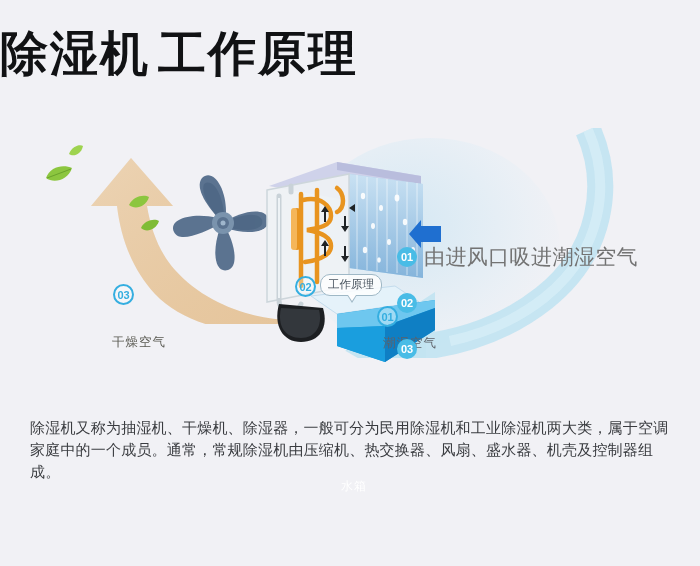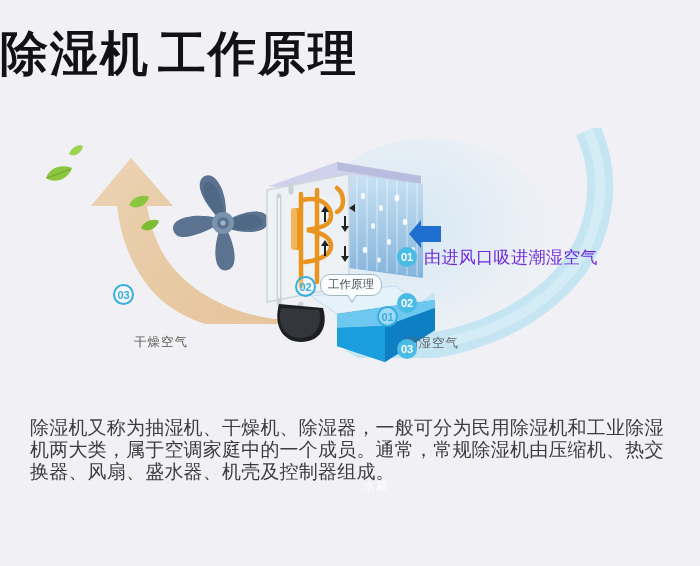--- a/index.html
+++ b/index.html
@@ -50,21 +50,20 @@
   
   .machine{position:absolute;left:245px;top:22px;width:200px;height:215px;}
 
   
   .lbl{
     position:absolute;
     font-size:12.5px;
     color:#4a4f56;
     white-space:nowrap;
     letter-spacing:1px;
-    margin-left:22px;
   }
   .lbl-dry{left:112px;top:206px;color:#5a5a52;}
   .lbl-humid{left:383px;top:207px;color:#5e6168;}
   .lbl-tank{left:325px;top:350px;color:#ffffff;font-size:12px;letter-spacing:1px;padding-left:16px;}
 
   
   .badge{
     position:absolute;
     width:21px;height:21px;border-radius:50%;
     border:2px solid #35aee0;
@@ -102,41 +101,41 @@
   
   .steps{position:absolute;left:397px;top:243px;width:300px;}
   .step{display:flex;align-items:center;height:28px;margin-bottom:18px;}
   .step-badge{
     width:20px;height:20px;border-radius:50%;
     background:#49bce6;color:#fff;
     font-size:11px;font-weight:bold;
     display:flex;align-items:center;justify-content:center;
     flex:0 0 auto;margin-right:7px;
   }
-  .step-text{font-size:17px;color:#6d28d9;white-space:nowrap;letter-spacing:.4px;}
+  .step-text{font-size:21px;color:#737373;white-space:nowrap;letter-spacing:.4px;}
 
   
   .overlay{
     position:absolute;left:0;top:262px;width:700px;
     text-align:center;
     font-size:44px;
     font-weight:bold;
     font-style:italic;
     color:#ffffff;
     letter-spacing:1px;
     white-space:nowrap;
     -webkit-text-stroke:4px #1b82c8;
     paint-order:stroke fill;
     text-shadow:0 2px 0 rgba(20,110,170,.35);
   }
 
   
   .body-text{position:absolute;left:30px;top:417px;width:645px;}
   .para{
-    font-size:19px;
+    font-size:15px;
     line-height:22px;
     color:#3a3c40;
     margin:0 0 14px 0;
     letter-spacing:.2px;
   }
 </style>
 </head>
 <body>
 
 <div id="page">

